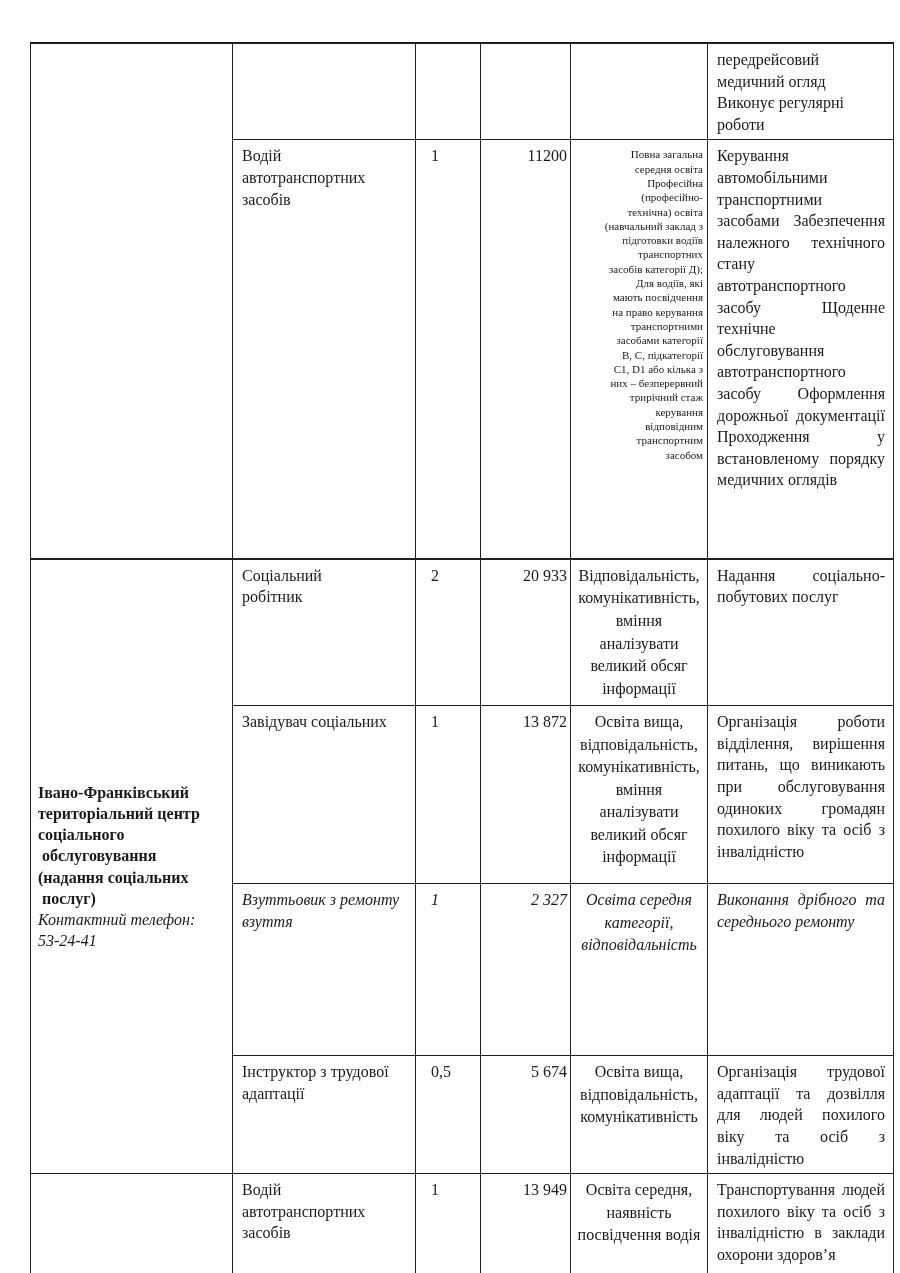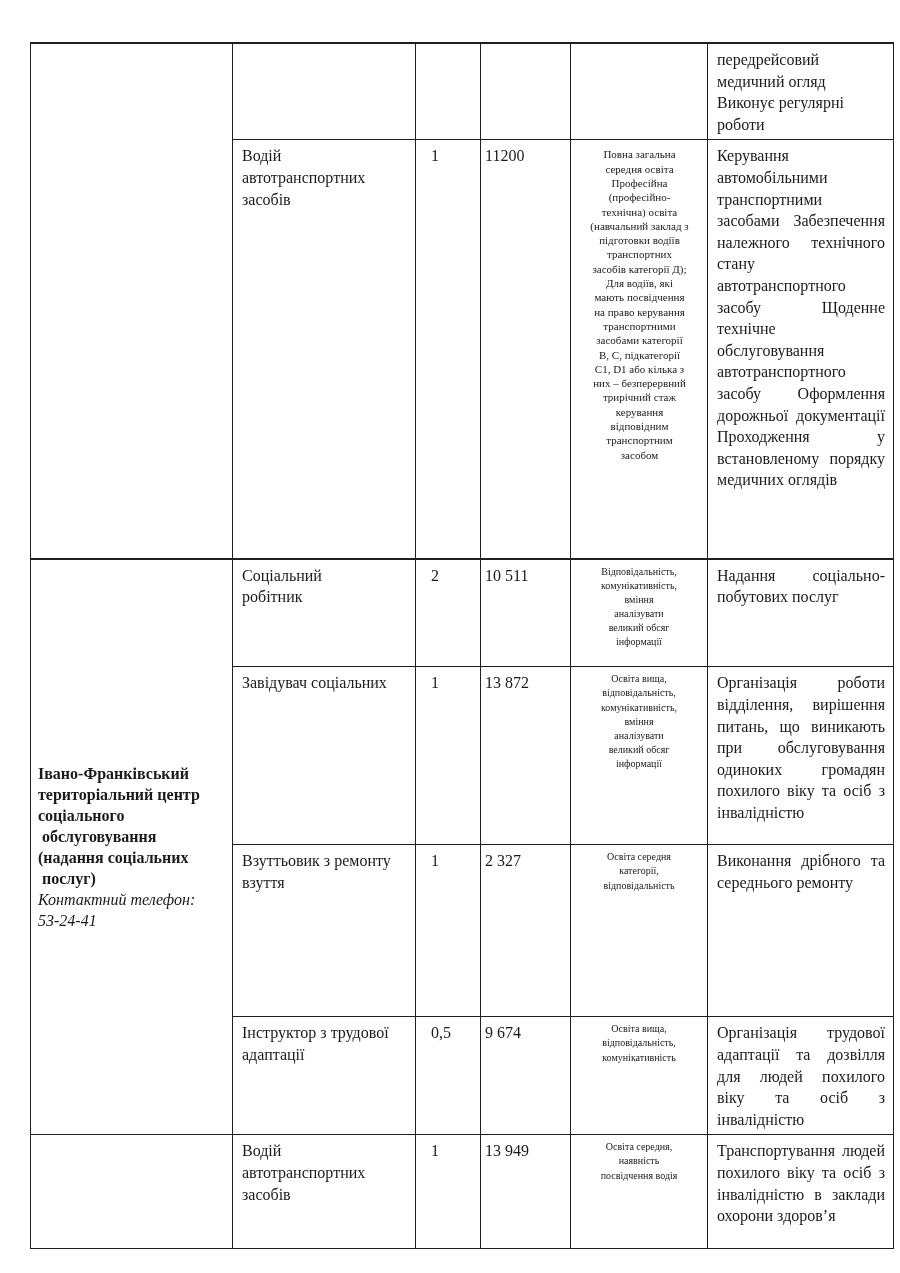--- a/index.html
+++ b/index.html
@@ -42,21 +42,21 @@
     line-height: 1.35;
     padding: 4px 6px;
     overflow: hidden;
     word-wrap: break-word;
   }
 
   tr.r1 { height: 96px; margin-left: 48px; }
   tr.r2 { height: 419px; }
   tr.r3 { height: 108px; }
   tr.r4 { height: 178px; }
-  tr.r5 { height: 172px; }
+  tr.r5 { height: 172px; font-style: italic; }
   tr.r6 { height: 114px; }
   tr.r7 { height: 114px; }
 
   td.org {
     vertical-align: middle;
     padding: 4px 5px 4px 7px;
     line-height: 1.32;
   }
   .org-name {
     font-weight: bold;
@@ -69,32 +69,33 @@
   }
   td.job {
     padding: 5px 11px 4px 9px;
     white-space: pre-line;
   }
   td.count {
     padding: 5px 3px 4px 15px;
   }
   td.salary {
     padding: 5px 3px 4px 4px;
+    text-align: right;
   }
   td.req {
-    font-size: 10px;
+    font-size: 16px;
     line-height: 1.41;
     text-align: center;
     white-space: pre-line;
     padding: 5px 4px;
   }
   td.req-small {
     font-size: 11px;
     line-height: 1.3;
-    text-align: center;
+    text-align: right;
     white-space: pre-line;
     padding: 7px 4px 4px 5px;
   }
   td.duties {
     text-align: justify;
     padding: 5px 8px 4px 9px;
   }
   td.duties.preline {
     white-space: pre-line;
     text-align: left;
@@ -164,21 +165,21 @@
 соціального
 &nbsp;обслуговування
 (надання соціальних
 &nbsp;послуг)</div>
         <div class="org-phone">Контактний телефон:
 53-24-41</div>
       </td>
       <td class="job">Соціальний
 робітник</td>
       <td class="count">2</td>
-      <td class="salary">10 511</td>
+      <td class="salary">20 933</td>
       <td class="req">Відповідальність,
 комунікативність,
 вміння
 аналізувати
 великий обсяг
 інформації</td>
       <td class="duties">Надання соціально-побутових послуг</td>
     </tr>
     <tr class="r4">
       <td class="job">Завідувач соціальних</td>
@@ -200,21 +201,21 @@
       <td class="salary">2 327</td>
       <td class="req">Освіта середня
 категорії,
 відповідальність</td>
       <td class="duties">Виконання дрібного та середнього ремонту</td>
     </tr>
     <tr class="r6">
       <td class="job">Інструктор з трудової
 адаптації</td>
       <td class="count">0,5</td>
-      <td class="salary">9 674</td>
+      <td class="salary">5 674</td>
       <td class="req">Освіта вища,
 відповідальність,
 комунікативність</td>
       <td class="duties">Організація трудової адаптації та дозвілля для людей похилого віку та осіб з інвалідністю</td>
     </tr>
 
     <tr class="r7">
       <td class="org"></td>
       <td class="job">Водій
 автотранспортних

